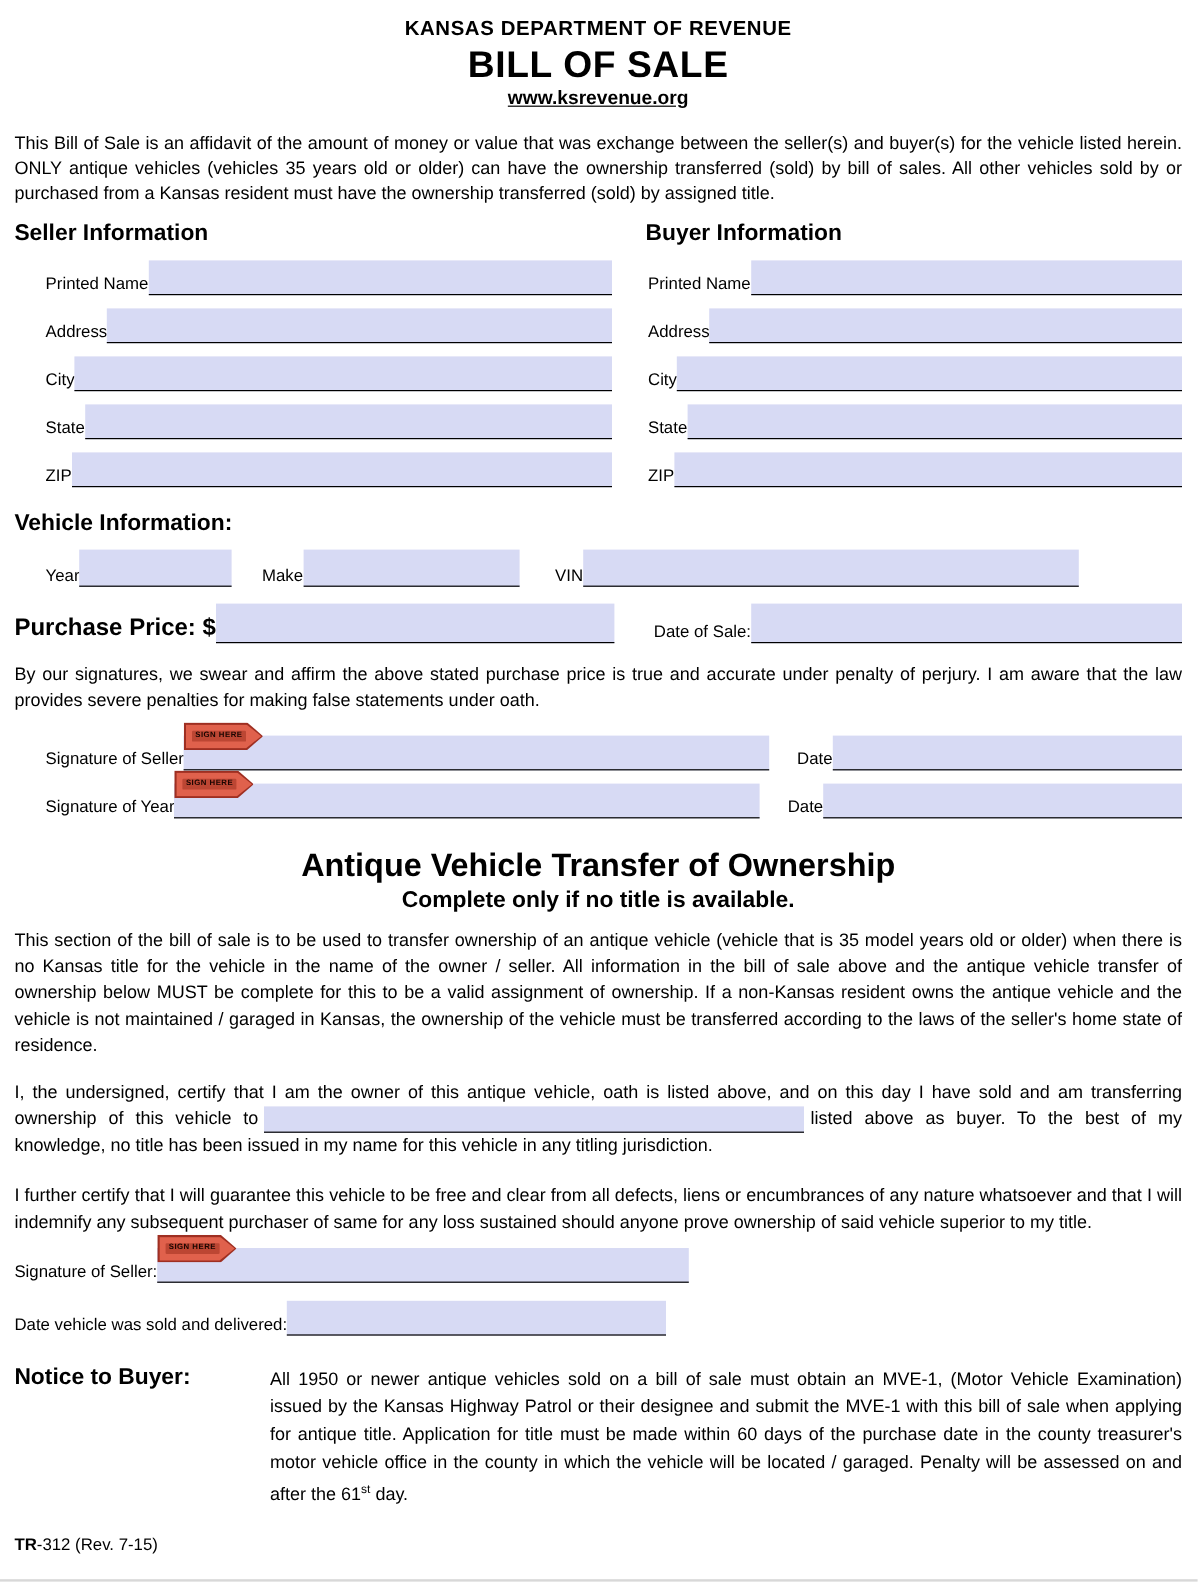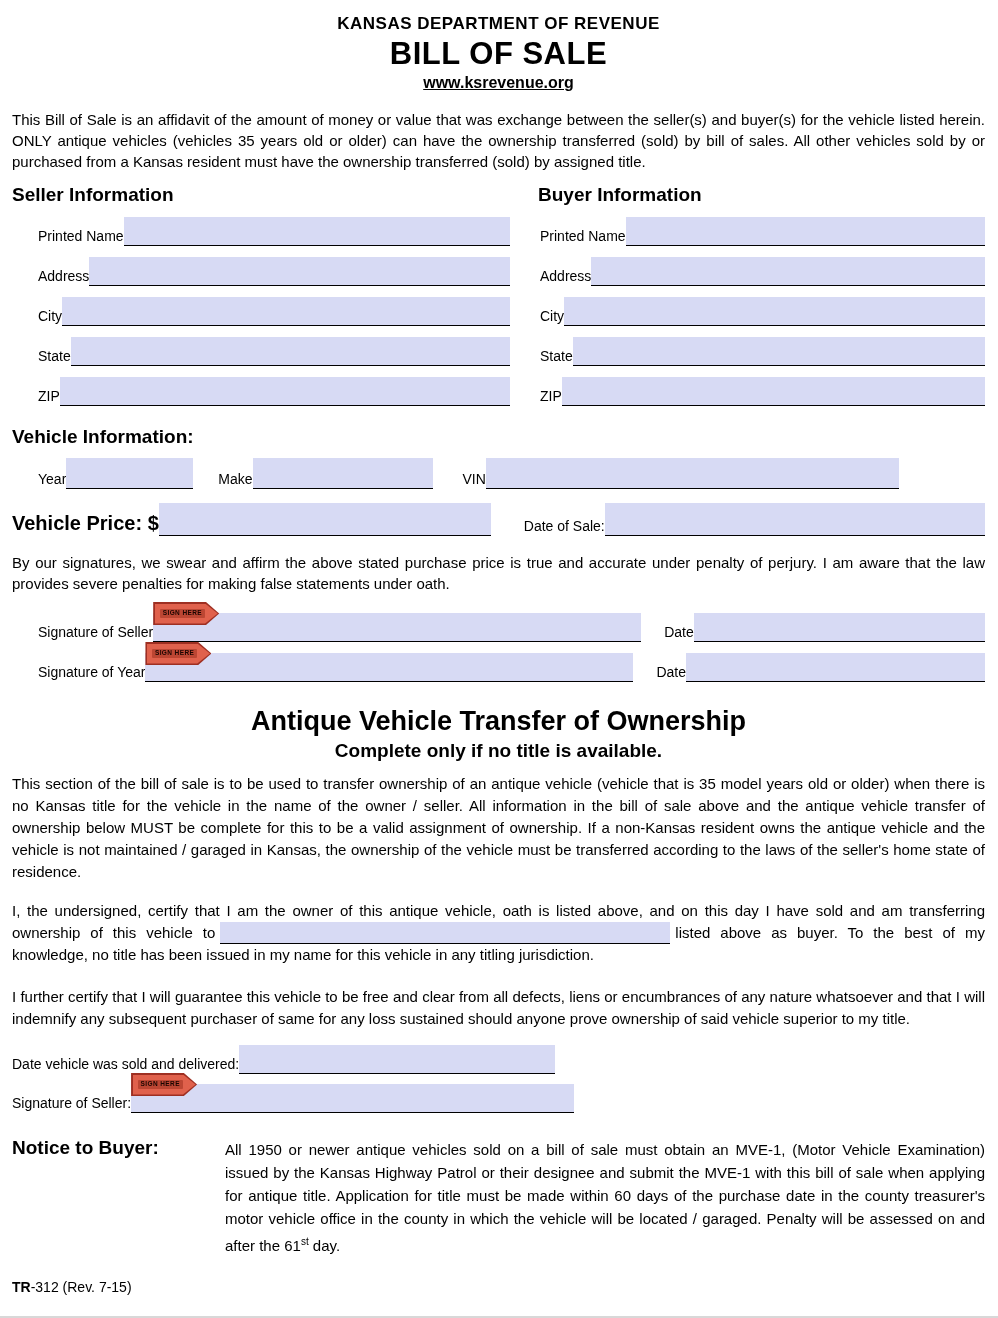--- a/index.html
+++ b/index.html
@@ -171,21 +171,21 @@
   <div class="frow veh-row">
     <span class="flabel">Year</span>
     <div class="ffield fixed f-year"></div>
     <span class="flabel">Make</span>
     <div class="ffield fixed f-make"></div>
     <span class="flabel">VIN</span>
     <div class="ffield"></div>
   </div>
 
   <div class="frow pp-row">
-    <span class="pp-label">Vehicle Price: $</span>
+    <span class="pp-label">Purchase Price: $</span>
     <div class="ffield fixed f-price"></div>
     <span class="flabel">Date of Sale:</span>
     <div class="ffield"></div>
   </div>
 
   <p class="para affirm">By our signatures, we swear and affirm the above stated purchase price is true and accurate under penalty of perjury. I am aware that the law provides severe penalties for making false statements under oath.</p>
 
   <div class="sig-block">
     <div class="frow sig-row">
       <span class="flabel">Signature of Seller</span>
@@ -216,36 +216,36 @@
 
   <div class="ant-title">Antique Vehicle Transfer of Ownership</div>
   <div class="ant-sub">Complete only if no title is available.</div>
 
   <p class="para ant-p1">This section of the bill of sale is to be used to transfer ownership of an antique vehicle (vehicle that is 35 model years old or older) when there is no Kansas title for the vehicle in the name of the owner / seller. All information in the bill of sale above and the antique vehicle transfer of ownership below MUST be complete for this to be a valid assignment of ownership. If a non-Kansas resident owns the antique vehicle and the vehicle is not maintained / garaged in Kansas, the ownership of the vehicle must be transferred according to the laws of the seller's home state of residence.</p>
 
   <p class="para ant-p2"><span>I, the undersigned, certify that I am the owner of this antique vehicle, oath is listed above, and on this day I have sold and am transferring ownership of this vehicle to</span><span class="inline-field"></span><span>listed above as buyer. To the best of my knowledge, no title has been issued in my name for this vehicle in any titling jurisdiction.</span></p>
 
   <p class="para ant-p3">I further certify that I will guarantee this vehicle to be free and clear from all defects, liens or encumbrances of any nature whatsoever and that I will indemnify any subsequent purchaser of same for any loss sustained should anyone prove ownership of said vehicle superior to my title.</p>
 
-  <div class="frow ds-row">
-    <span class="flabel">Date vehicle was sold and delivered:</span>
-    <div class="ffield fixed f-datesold"></div>
-  </div>
-
   <div class="frow as-row">
     <span class="flabel">Signature of Seller:</span>
     <div class="ffield fixed f-antsig">
       <div class="sign-here">
         <div class="sign-here-inner">
             <span class="sign-here-text">SIGN HERE</span>
           </div>
       </div>
     </div>
   </div>
 
+  <div class="frow ds-row">
+    <span class="flabel">Date vehicle was sold and delivered:</span>
+    <div class="ffield fixed f-datesold"></div>
+  </div>
+
   <div class="notice">
     <div class="notice-head">Notice to Buyer:</div>
     <div class="notice-body"><span>All 1950 or newer antique vehicles sold on a bill of sale must obtain an MVE-1, (Motor Vehicle Examination) issued by the Kansas Highway Patrol or their designee and submit the MVE-1 with this bill of sale when applying for antique title. Application for title must be made within 60 days of the purchase date in the county treasurer's motor vehicle office in the county in which the vehicle will be located / garaged. Penalty will be assessed on and after the 61</span><sup>st</sup><span> day.</span></div>
   </div>
 
   <div class="footer">
     <span class="bold">TR</span><span>-312  (Rev. 7-15)</span>
   </div>
 
 </div>

